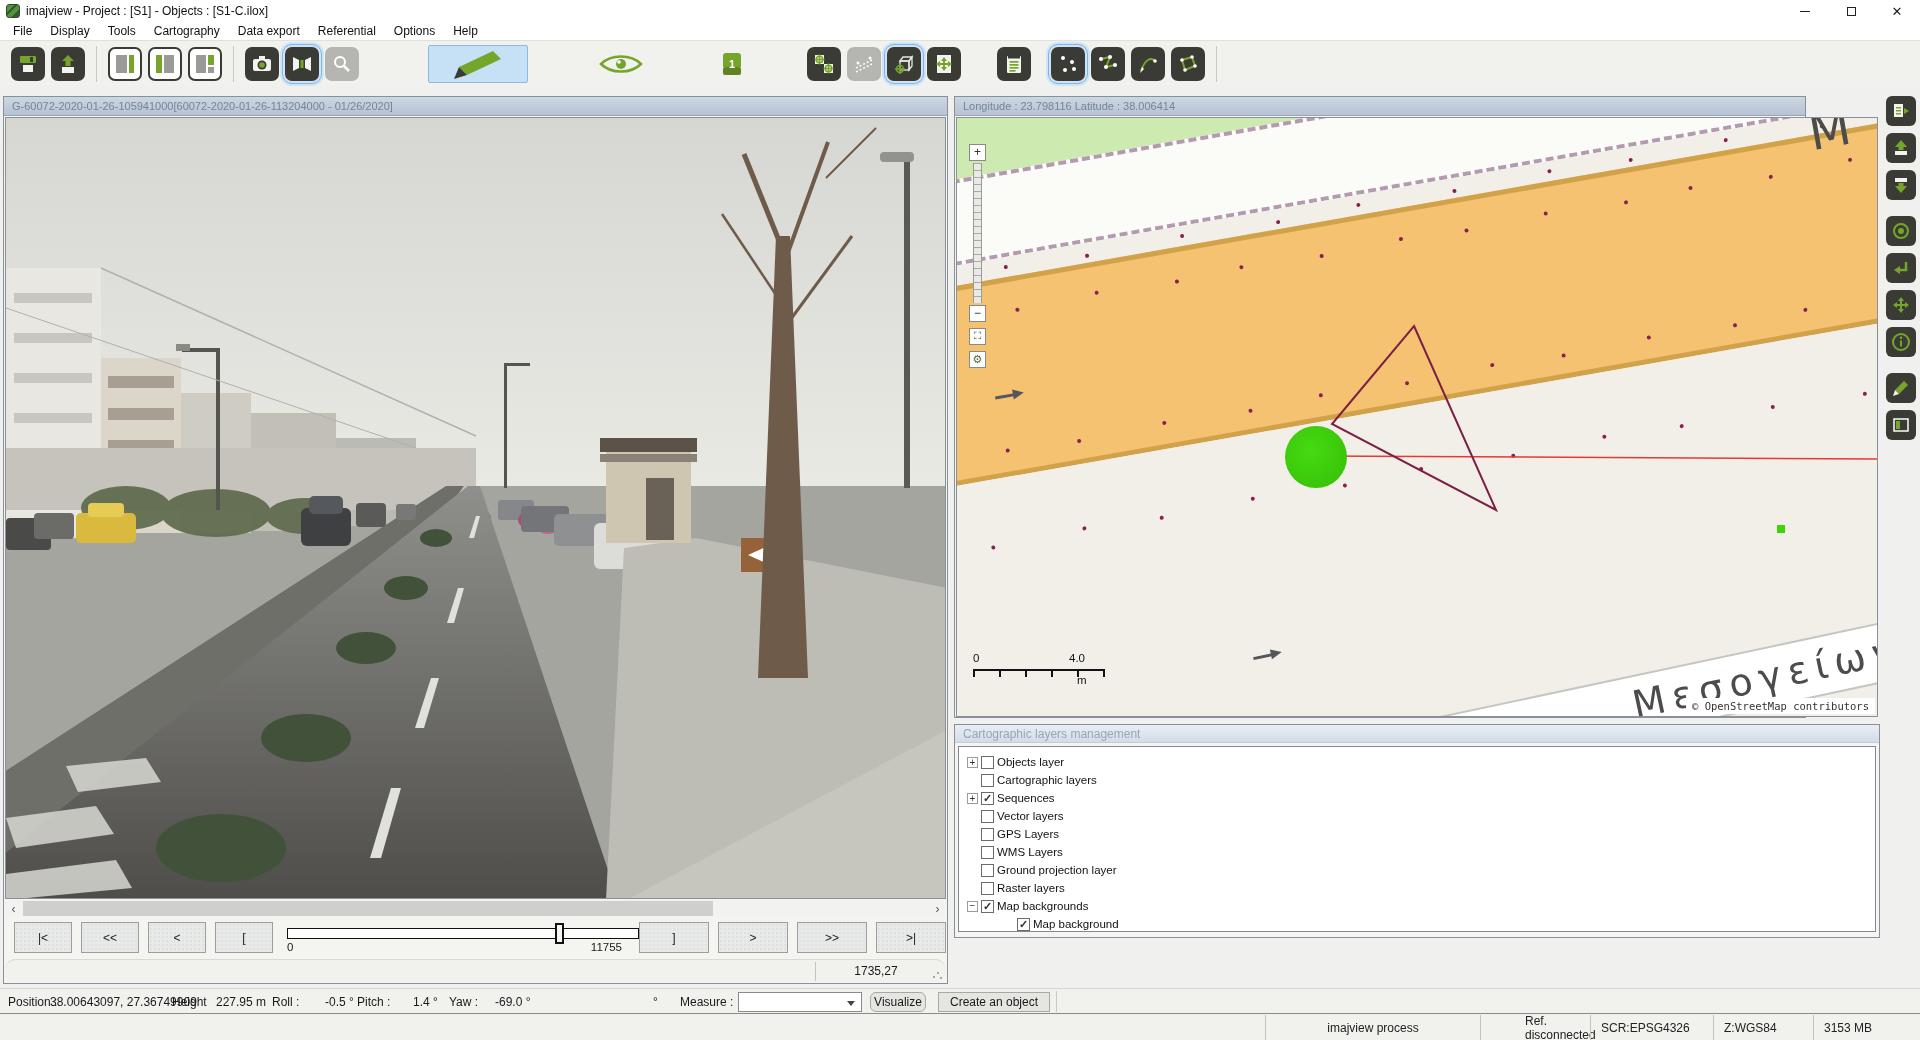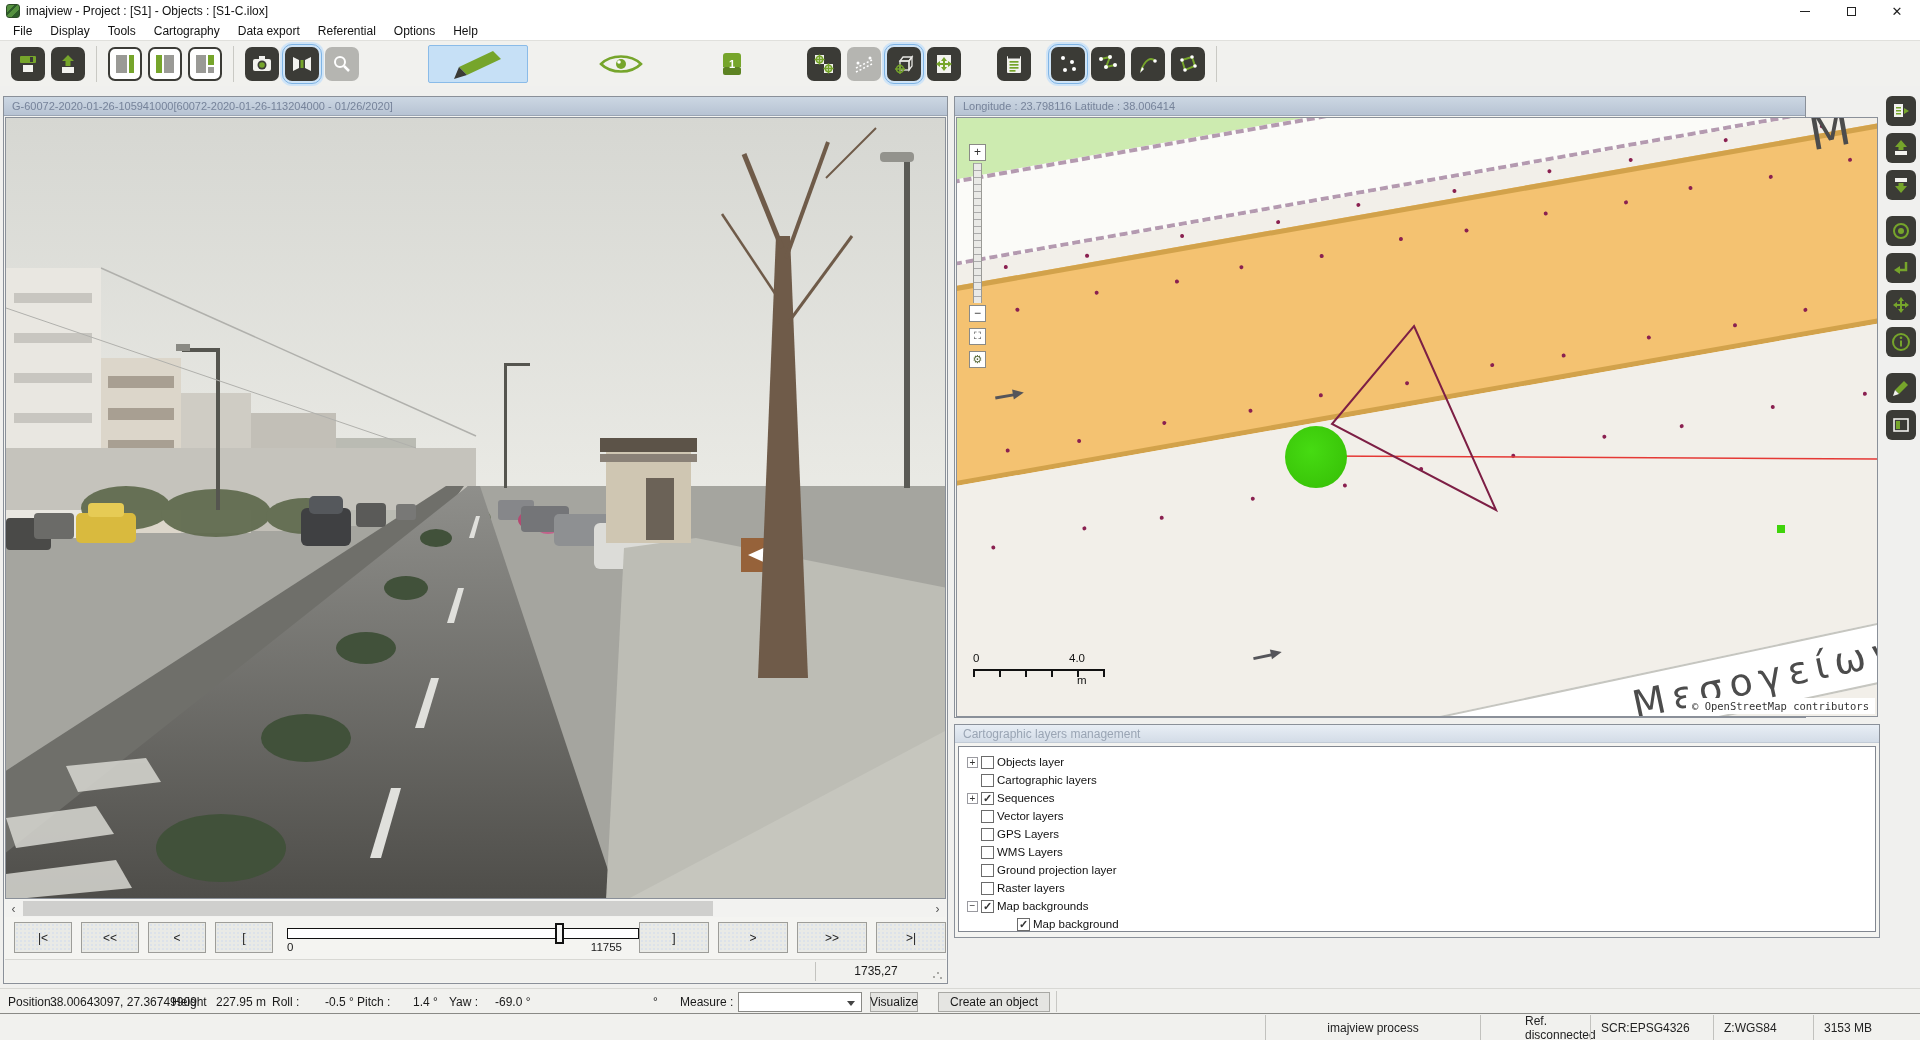--- a/index.html
+++ b/index.html
@@ -59,21 +59,21 @@
   .navbtn { width:58px; height:31px; margin-left:9px; background:#e9eae6;
     background-image:radial-gradient(#dce2ea 1px, transparent 1px); background-size:4px 4px;
     border:1px solid #9d9d99; font-size:12px; color:#222; display:flex; align-items:center; justify-content:center; }
   .navbtn.wide { width:70px; }
   #seq-slider { position:relative; width:352px; height:37px; margin-left:14px; }
   #slider-track { position:absolute; left:0; top:9px; width:352px; height:11px; background:#fff; border:1px solid #111; }
   #slider-thumb { position:absolute; left:268px; top:4px; width:9px; height:21px; background:#f6f6f4; border:2px solid #111; }
   #slider-min { position:absolute; left:0; top:22px; font-size:11.5px; }
   #slider-max { position:absolute; right:0; top:22px; font-size:11.5px; }
   
-  #counter-row { position:relative; height:23px; margin:3px 1px 0 1px; background:#f1f1ee; border-top:1px solid #d8d8d4; }
+  #counter-row { position:relative; height:23px; margin:3px 1px 0 1px; background:#f1f1ee; border-top:1px solid #d8d8d4;border-radius:11px; }
   #counter-sep { position:absolute; left:810px; top:2px; width:1px; height:19px; background:#c3c3bf; }
   #counter-value { position:absolute; left:812px; top:4px; width:118px; text-align:center; font-size:12px; }
   #grip { position:absolute; right:4px; bottom:3px; width:10px; height:10px;
     background:radial-gradient(circle at 2px 8px,#a9a9a5 1.2px,transparent 1.5px),
                radial-gradient(circle at 6px 4px,#a9a9a5 1.2px,transparent 1.5px),
                radial-gradient(circle at 9px 9px,#a9a9a5 1.2px,transparent 1.5px); }
 
   
   #map-panel { left:954px; top:96px; width:852px; height:622px; }
   #map-content { position:relative; width:922px; height:600px; margin:1px; overflow:hidden; background:#f2efe9;
@@ -141,21 +141,21 @@
   
   #statusbar { position:absolute; left:0; top:988px; width:1920px; height:26px; background:#f1f1ee;
     border-top:1px solid #d8d8d4; border-bottom:1px solid #8a8a86; font-size:12px; }
   #statusbar span.sb { position:absolute; top:6px; }
   #measure-select { position:absolute; left:738px; top:3px; width:124px; height:20px; background:#fff;
     border:1px solid #8a8a86; }
   #measure-chevron { position:absolute; right:6px; top:8px; width:0; height:0;
     border-left:4px solid transparent; border-right:4px solid transparent; border-top:5px solid #444; }
   .sbtn { position:absolute; top:3px; height:20px; background:#e5e5e2; border:1px solid #a8a8a4;
     font-size:12px; display:flex; align-items:center; justify-content:center; }
-  #btn-visualize { left:870px; width:48px; }
+  #btn-visualize { left:870px; width:56px;border-radius:6px; }
   #btn-create { left:938px; width:112px; }
   #status-sep1 { position:absolute; left:1056px; top:2px; width:1px; height:21px; background:#c8c8c4; }
 
   
   #bottombar { position:absolute; left:0; top:1015px; width:1920px; height:25px; background:#f1f1ee; font-size:12px; color:#222; }
   .bseg { position:absolute; top:0; height:25px; display:flex; align-items:center; border-left:1px solid #c2c2be; padding-left:10px; }
   #seg-process { left:1265px; width:215px; justify-content:center; padding-left:0; }
   #seg-ref { left:1480px; width:110px;padding-left:44px; }
   #seg-scr { left:1590px; width:123px; }
   #seg-z { left:1713px; width:100px; }

